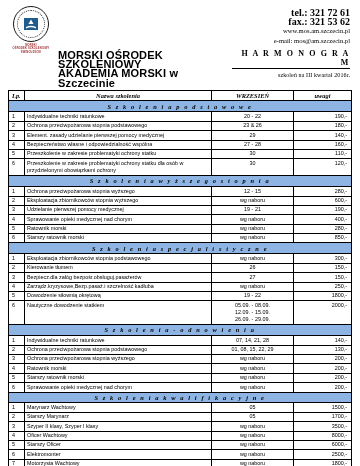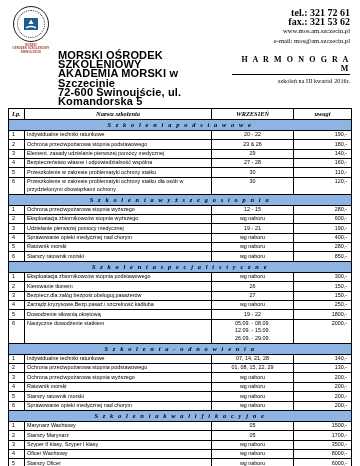--- a/index.html
+++ b/index.html
@@ -39,21 +39,21 @@
     font-family:Liberation Sans, sans-serif;
     font-weight:bold;font-size:11px;line-height:9.2px;letter-spacing:.15px;margin-top:43px;
   }
   .contact-block{
     width:118px;flex:0 0 118px;text-align:right;padding-top:4px;
     font-family:"Liberation Serif", serif;font-size:7px;line-height:9.2px;
   }
   .contact-block .tel{font-weight:bold;font-size:10px;}
   .contact-block .web{font-size:6.6px;}
   .harmonogram{
-    margin-top:10px;font-size:8px;font-weight:bold;letter-spacing:1.6px;
+    margin-top:4px;font-size:8px;font-weight:bold;letter-spacing:1.6px;
     border-bottom:1px solid #000;display:inline-block;padding-bottom:.5px;
   }
   .harmonogram-sub{font-size:6px;margin-top:2px;letter-spacing:.1px;}
 
   
   .tbl-wrap{padding:0 8px;margin-top:2px;}
   table{border-collapse:collapse;width:100%;table-layout:fixed;}
   col.c-lp{width:16px;}
   col.c-name{width:auto;}
   col.c-date{width:82px;}
@@ -106,21 +106,20 @@
       <div class="logo-caption">
         <span>MORSKI</span>
         <span>OŚRODEK SZKOLENIOWY</span>
         <span>ŚWINOUJŚCIE</span>
       </div>
     </div>
 
     <div class="org-block">
       <div>MORSKI OŚRODEK SZKOLENIOWY</div>
       <div>AKADEMIA MORSKI w Szczecinie</div>
-      <div>72-600 Świnoujście, ul. Komandorska 5</div>
     </div>
 
     <div class="contact-block">
       <div class="tel">tel.: 321 72 61</div>
       <div class="tel">fax.: 321 53 62</div>
       <div class="web">www.mos.am.szczecin.pl</div>
       <div class="web">e-mail: mos@am.szczecin.pl</div>
       <div class="harmonogram">H A R M O N O G R A M</div>
       <div class="harmonogram-sub">szkoleń na III kwartał 2016r.</div>
     </div>

